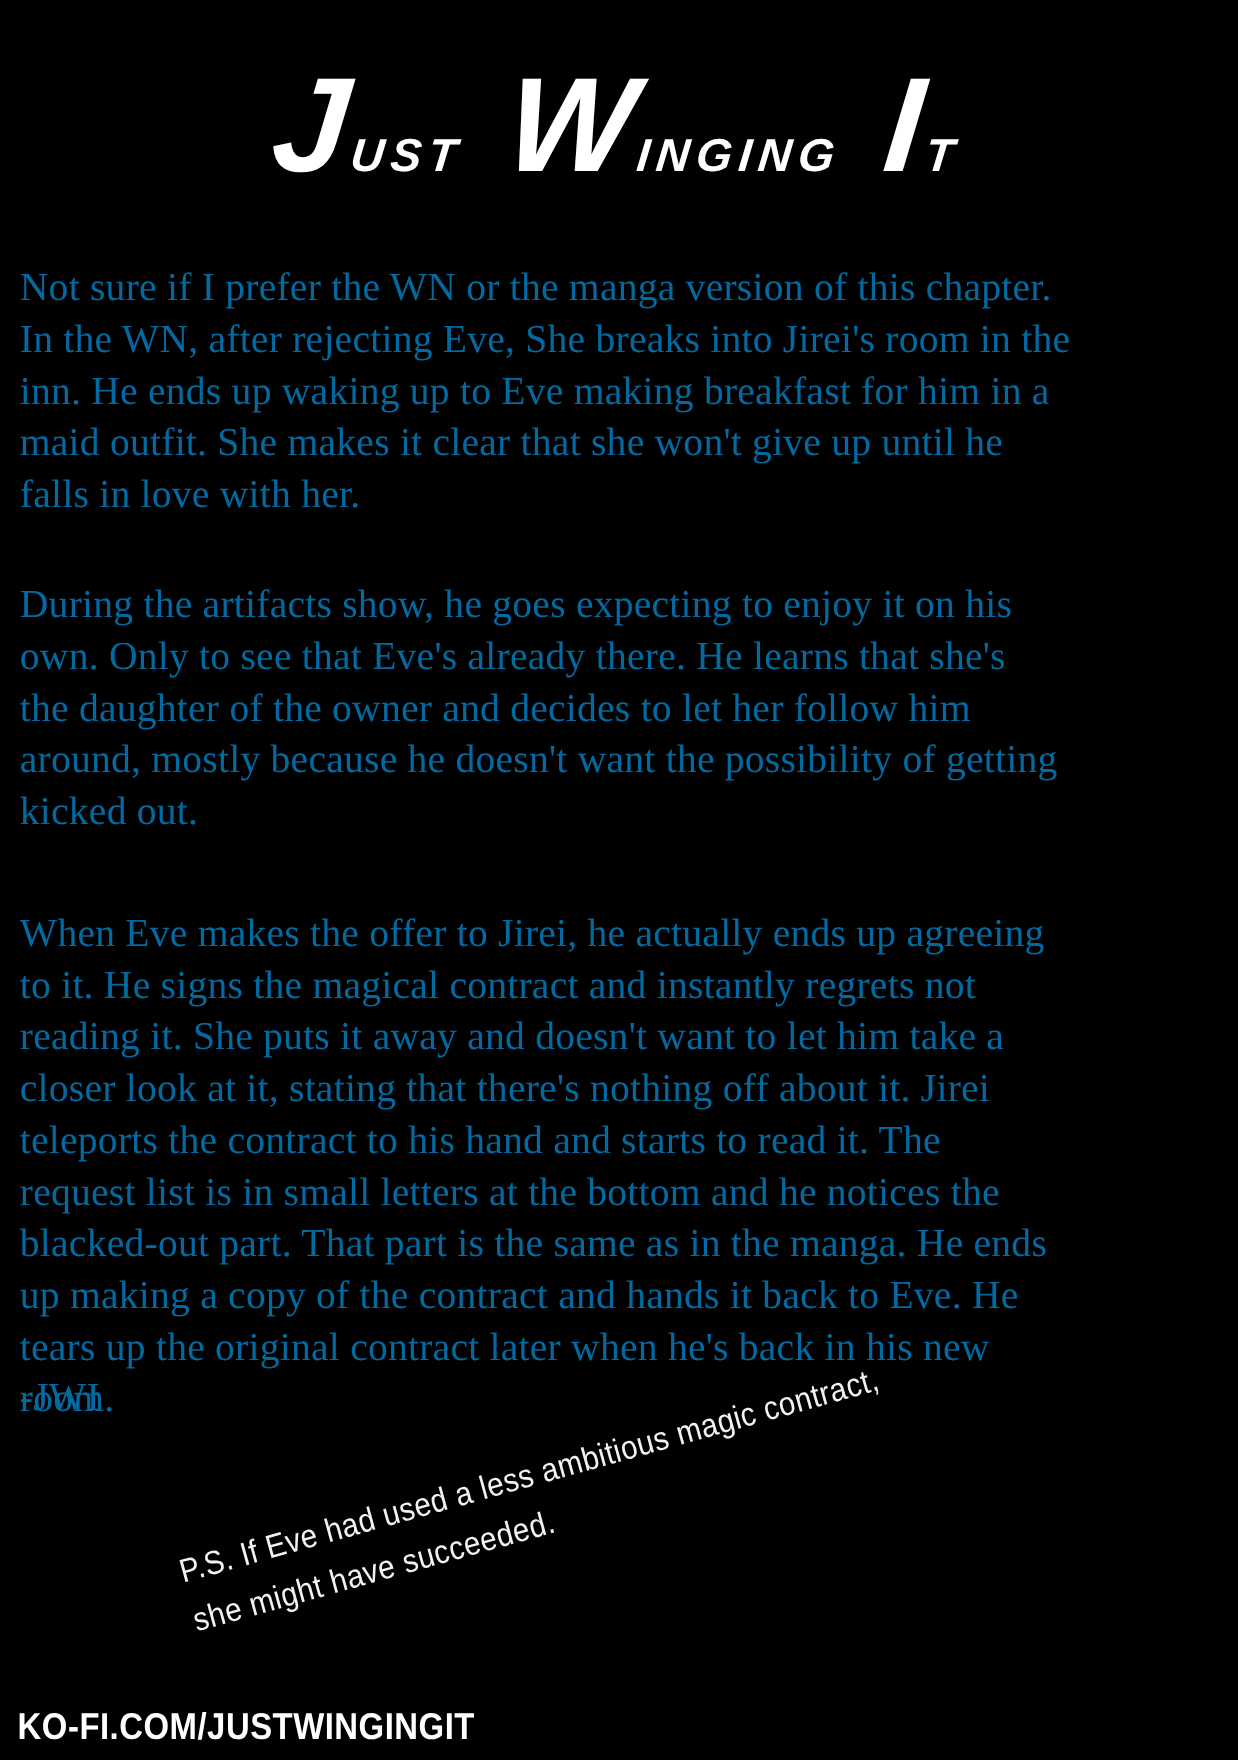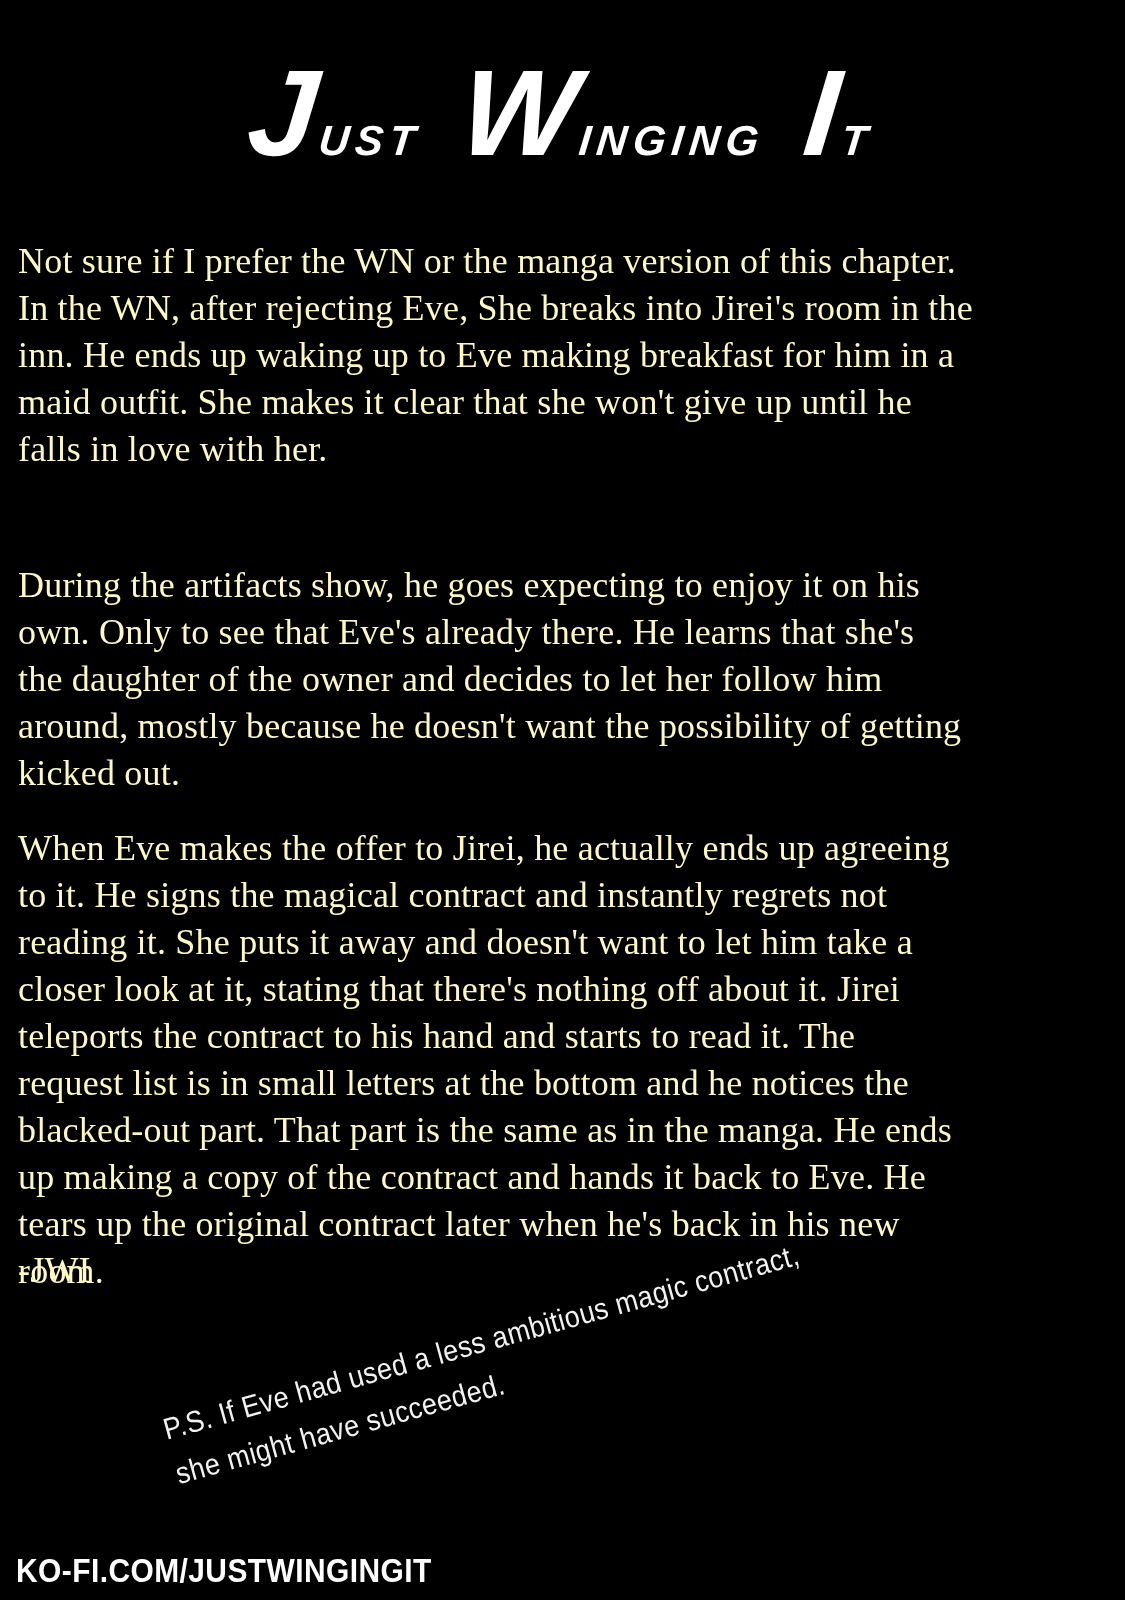--- a/index.html
+++ b/index.html
@@ -46,29 +46,29 @@
     letter-spacing: 6px;
     margin-left: 5px;
   }
 
   
   .para, .signature {
     position: absolute;
     left: 18px;
     width: 1092px;
     margin: 0;
-    color: #fef9c3;
+    color: #0369a1;
     font-family: "Liberation Serif", serif;
     font-size: 36px;
     line-height: 47px;
     white-space: pre-line;
     letter-spacing: 0.2px;
   }
   .para-1 { top: 238px; }
-  .para-2 { top: 526px; margin-top: 36px; }
+  .para-2 { top: 526px; }
   .para-3 { top: 825px; }
   .signature { top: 1247px; }
 
   
   .postscript {
     position: absolute;
     left: 158px;
     top: 1408px;
     color: #f2f2f2;
     font-family: "Liberation Sans", sans-serif;

